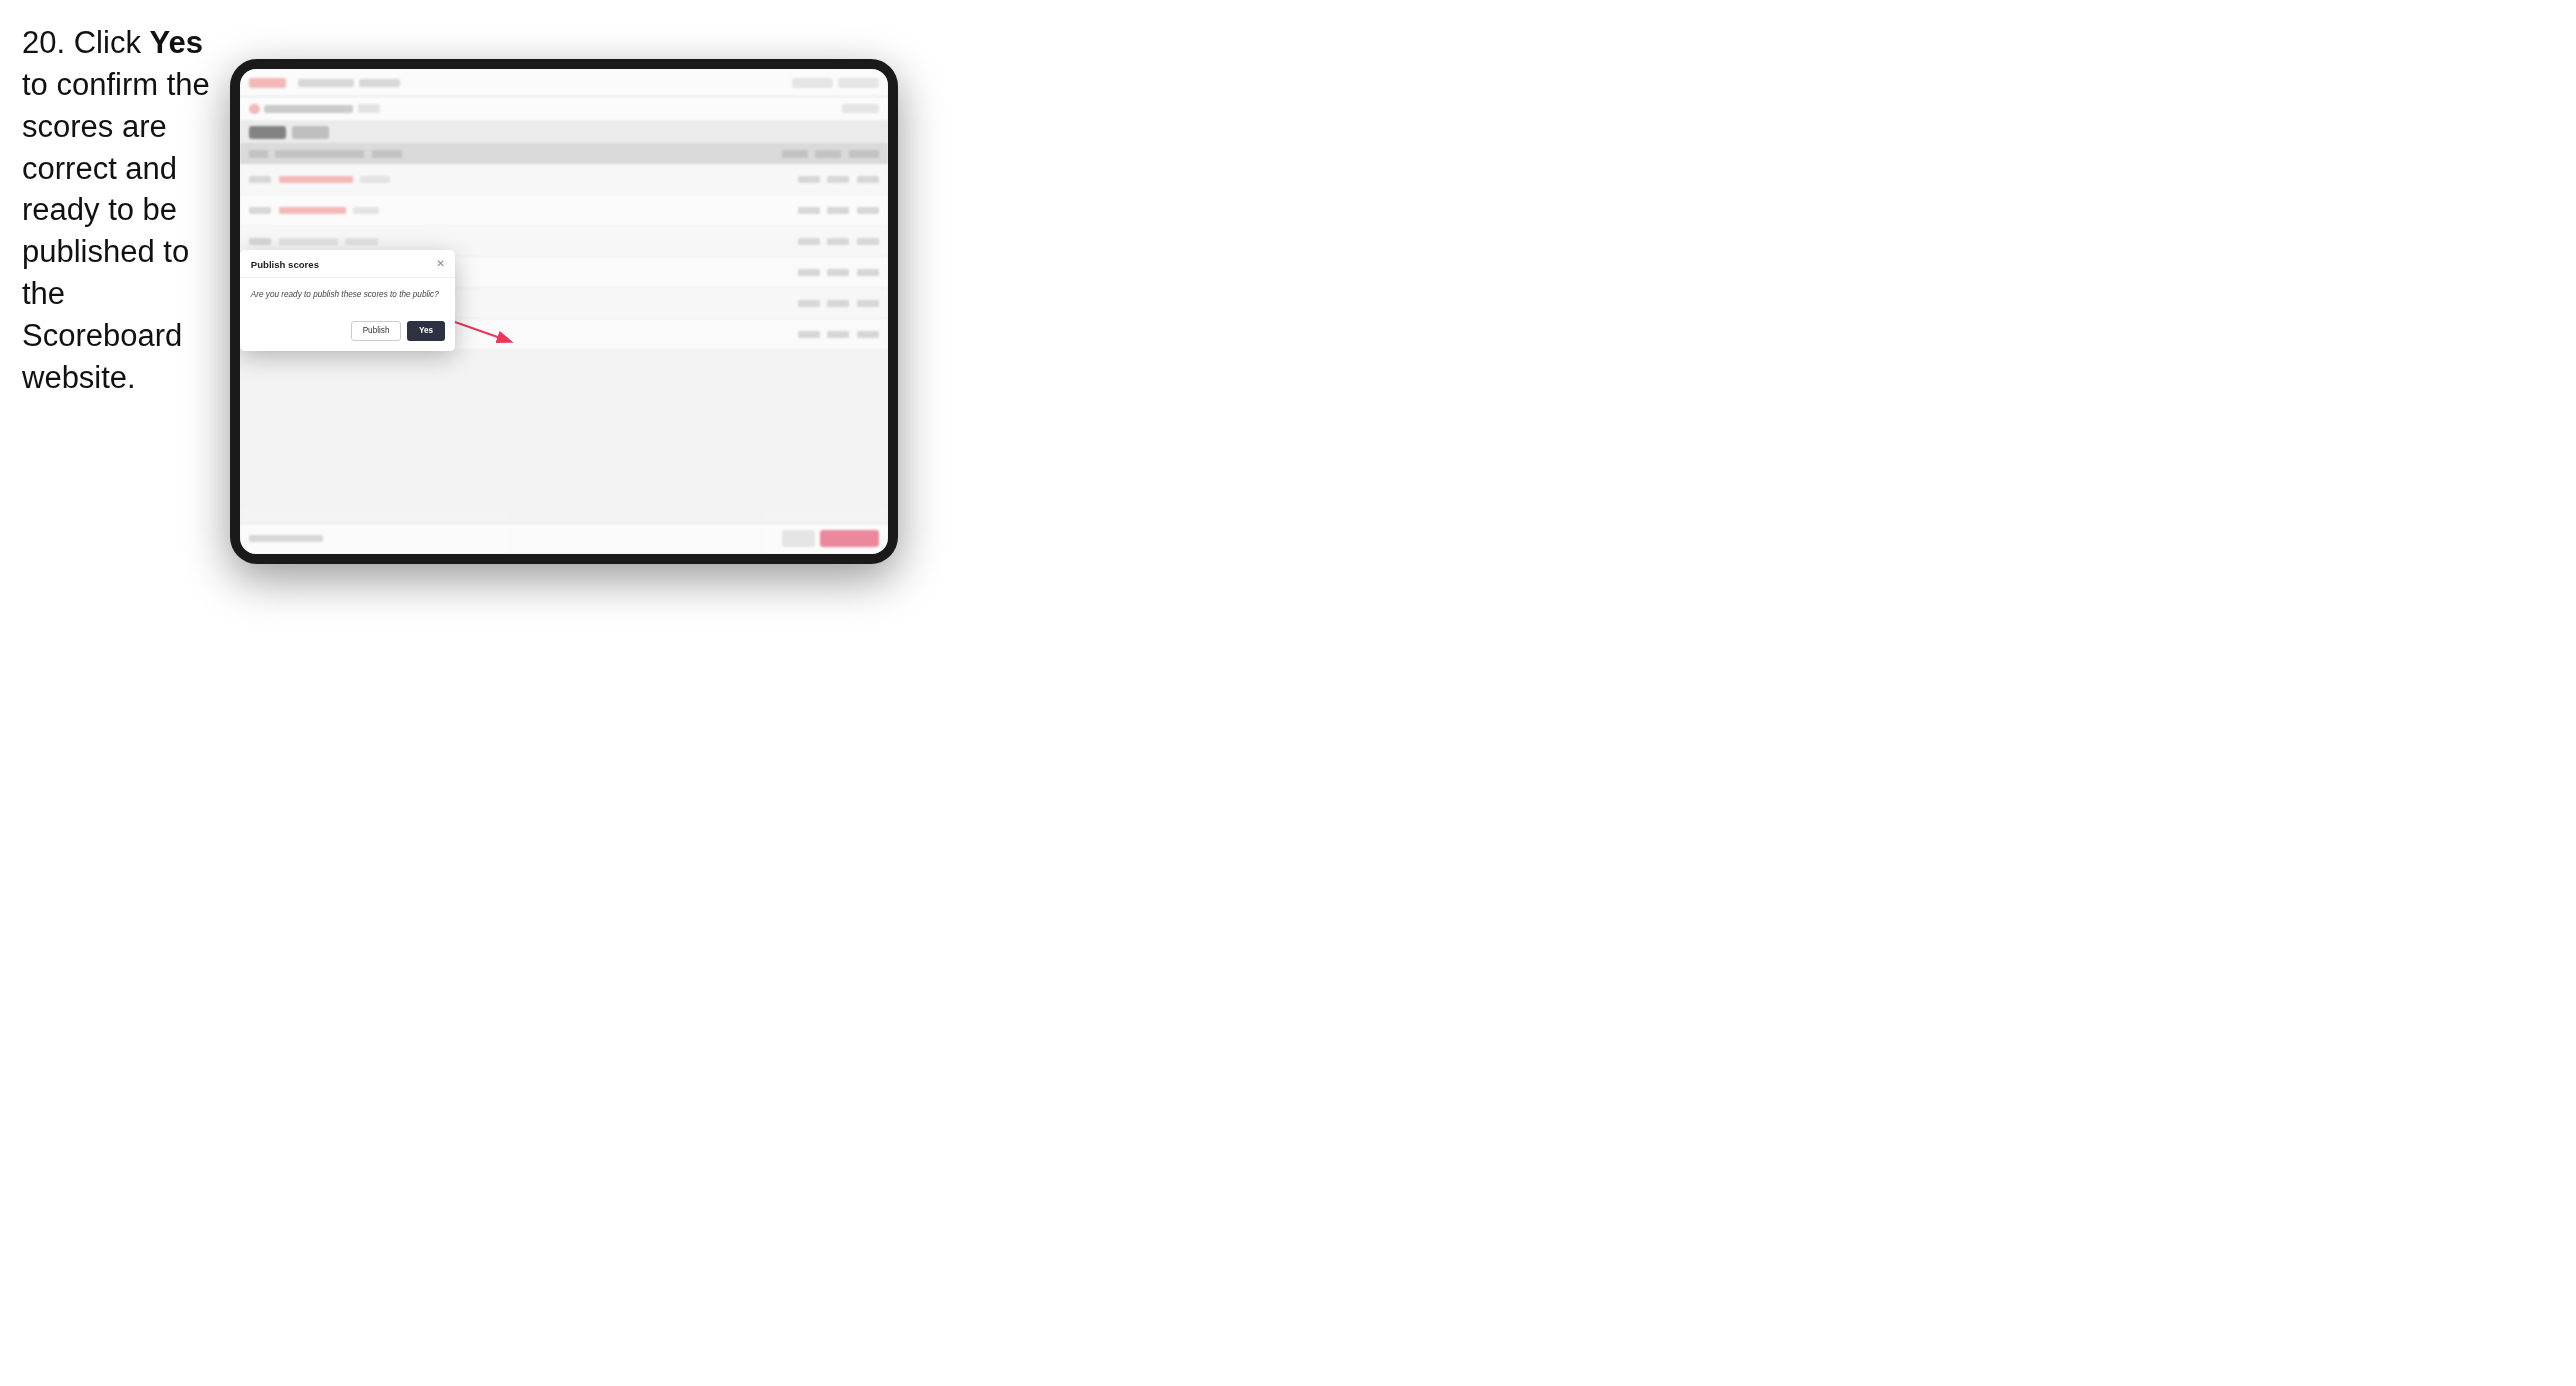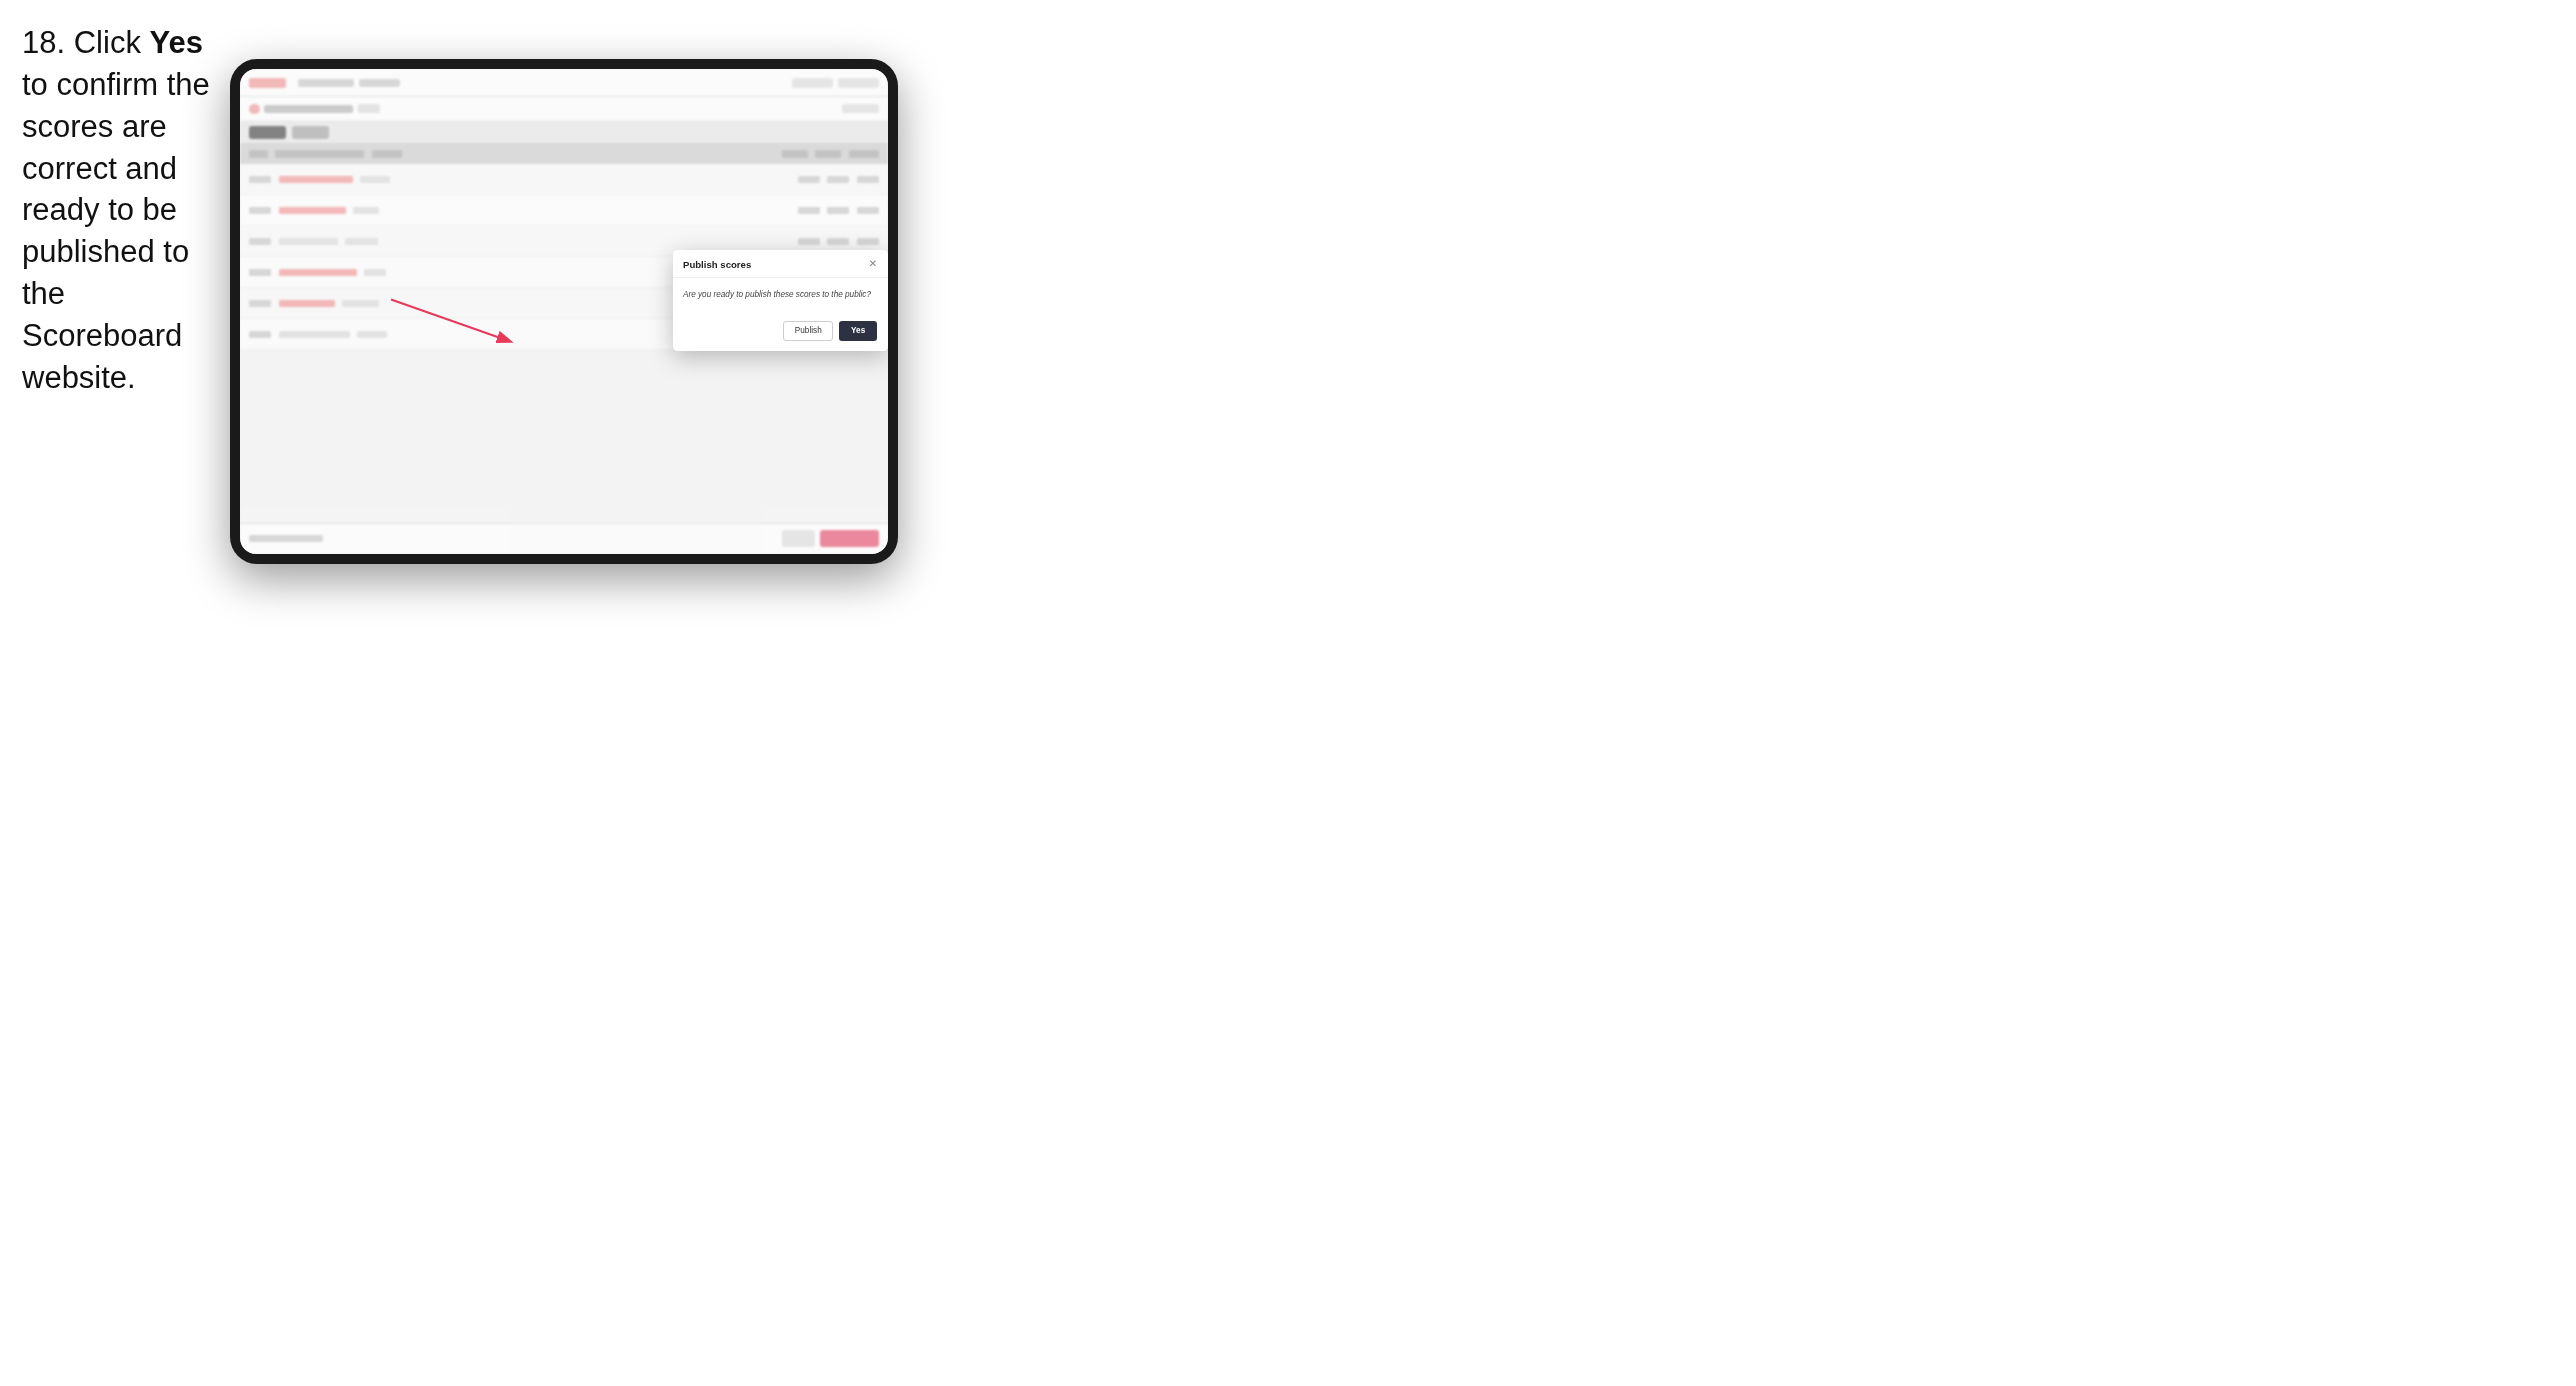--- a/index.html
+++ b/index.html
@@ -261,21 +261,21 @@
     }
 
     
     .modal-overlay {
       position: absolute;
       top: 0; left: 0;
       width: 100%;
       height: 100%;
       display: flex;
       align-items: center;
-      justify-content: flex-end;
+      justify-content: flex-start;
       z-index: 10;
       padding-bottom: 22px;
     }
 
     .modal {
       background: #ffffff;
       border-radius: 4.5px;
       box-shadow: 0 6px 24px rgba(0,0,0,0.25);
       width: 215px;
       padding: 0;
@@ -347,21 +347,21 @@
       position: absolute;
       top: 0; left: 0;
       width: 100%;
       height: 100%;
     }
   </style>
 </head>
 <body>
 
 <div class="instruction-text">
-  <span>18.</span><span> Click <strong>Yes</strong> to confirm the scores are correct and ready to be published to the Scoreboard website.</span>
+  <span>20.</span><span> Click <strong>Yes</strong> to confirm the scores are correct and ready to be published to the Scoreboard website.</span>
 </div>
 
 <div class="tablet-frame">
   <div class="tablet-screen">
 
     <div class="app-content">
 
       <div class="app-header">
         <div class="app-logo"></div>
         <div class="app-nav">

